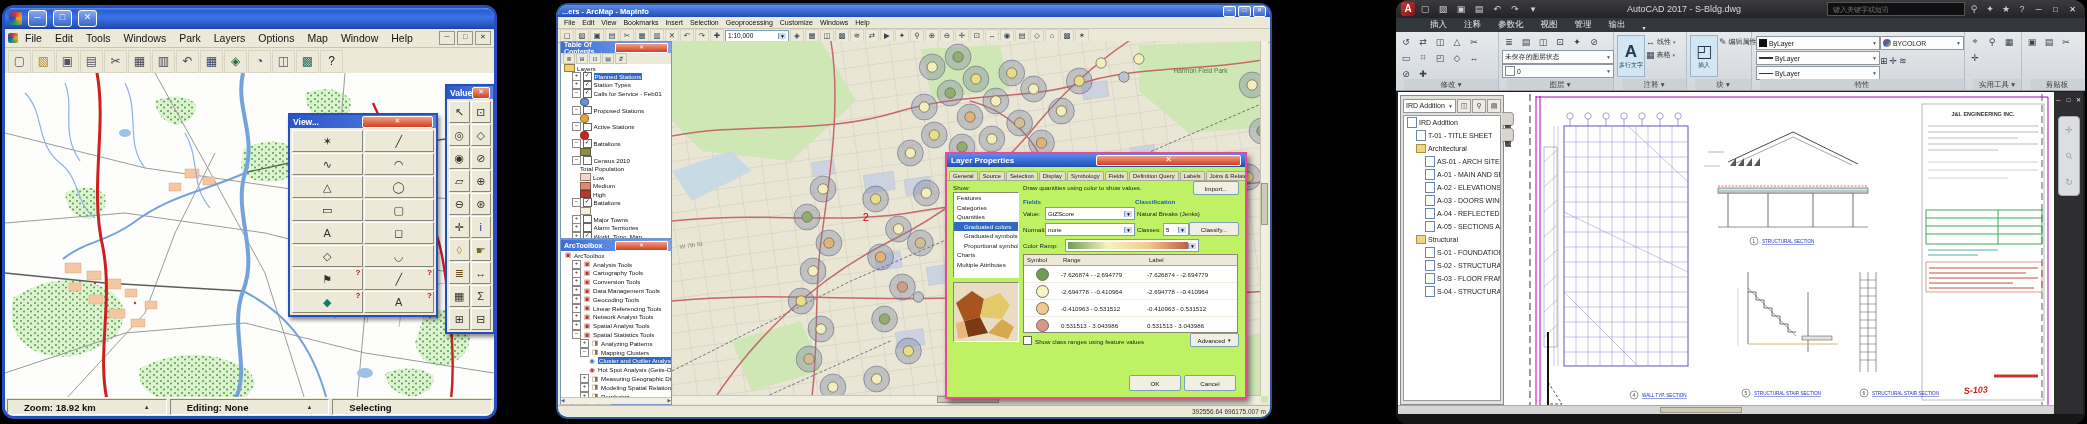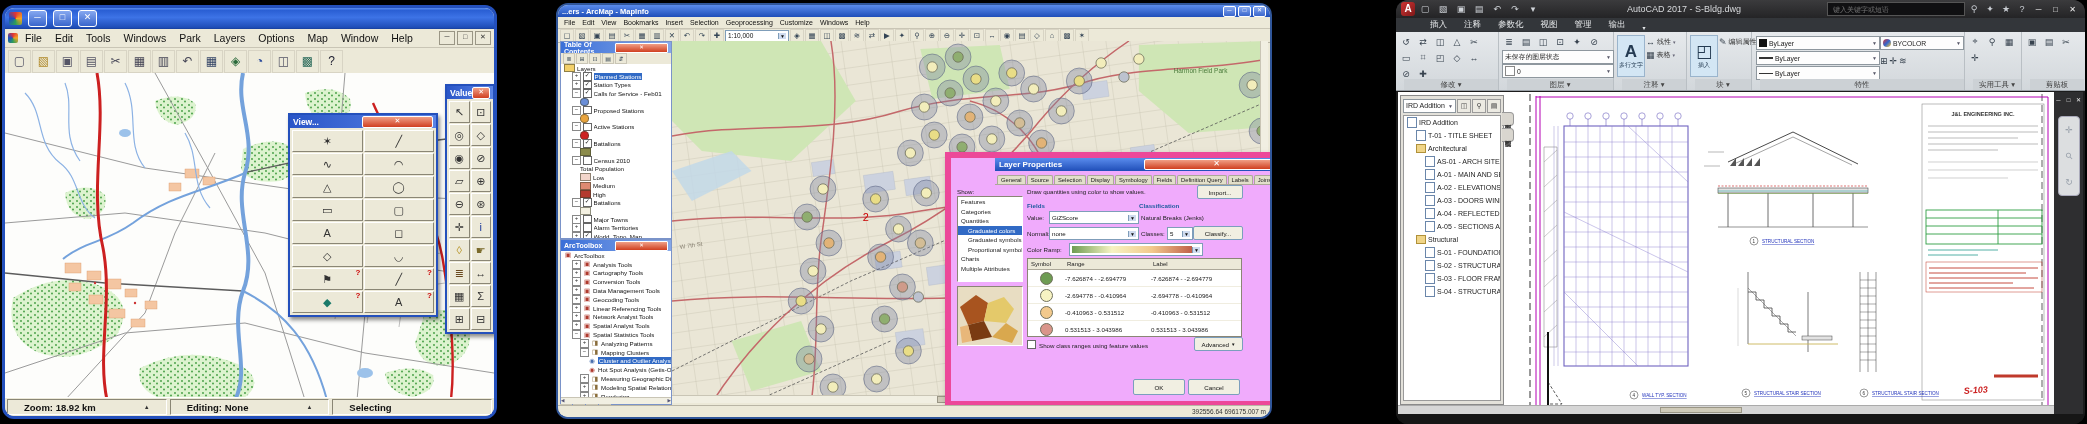--- a/index.html
+++ b/index.html
@@ -83,21 +83,21 @@
   .hscroll{position:absolute;left:0;right:0;bottom:0;height:6px;background:#f1efe2;border-top:1px solid #c9c5b5;
            display:flex;justify-content:space-between;font-size:4.5px;color:#557;}
   .map2{position:absolute;background:#eae6d6;overflow:hidden;}
   .status2{position:absolute;left:0;right:0;bottom:0;height:11px;background:#ece9d8;border-top:1px solid #b9b5a5;
            display:flex;align-items:center;font-size:6.5px;color:#333;padding:0 4px;}
   .vscroll2{position:absolute;top:0;bottom:7px;right:0;width:7px;background:#f1efe2;border-left:1px solid #c9c5b5;}
   .hscroll2{position:absolute;left:0;right:7px;bottom:0;height:7px;background:#f1efe2;border-top:1px solid #c9c5b5;}
   .thumb{position:absolute;background:#cfcab8;border:1px solid #9a9685;}
 
   
-  .dlg{position:absolute;background:#f0abfc;border:6px solid #ec4899;box-shadow:3px 4px 6px rgba(0,0,0,.5);padding-left:44px;}
+  .dlg{position:absolute;background:#bef264;border:2px solid #ec4899;box-shadow:3px 4px 6px rgba(0,0,0,.5);}
   .dlg-title{height:13px;background:linear-gradient(180deg,#5a8ced,#1f4eb8);display:flex;align-items:center;
              padding:0 4px;gap:2px;}
   .dlg-title span{color:#fff;font-size:8px;font-weight:bold;flex:1;}
   .dtabs{display:flex;align-items:flex-end;height:13px;border-bottom:1px solid #aca899;padding:0 2px;overflow:hidden;}
   .dtab{font-size:5.8px;color:#222;padding:1px 3px;border:1px solid #aca899;border-bottom:none;background:#e2dfca;
         border-radius:2px 2px 0 0;margin-right:1px;white-space:nowrap;flex:none;}
   .dlbl{position:absolute;font-size:6.2px;color:#222;white-space:nowrap;}
   .dblue{color:#1c5a9e;font-weight:bold;}
   .dbox{position:absolute;background:#fff;border:1px solid;border-color:#8a8675 #fff #fff #8a8675;overflow:hidden;}
   .shitem{font-size:6.2px;height:9.5px;line-height:9.5px;padding-left:calc(3px + var(--lv,0)*7px);color:#222;white-space:nowrap;}

